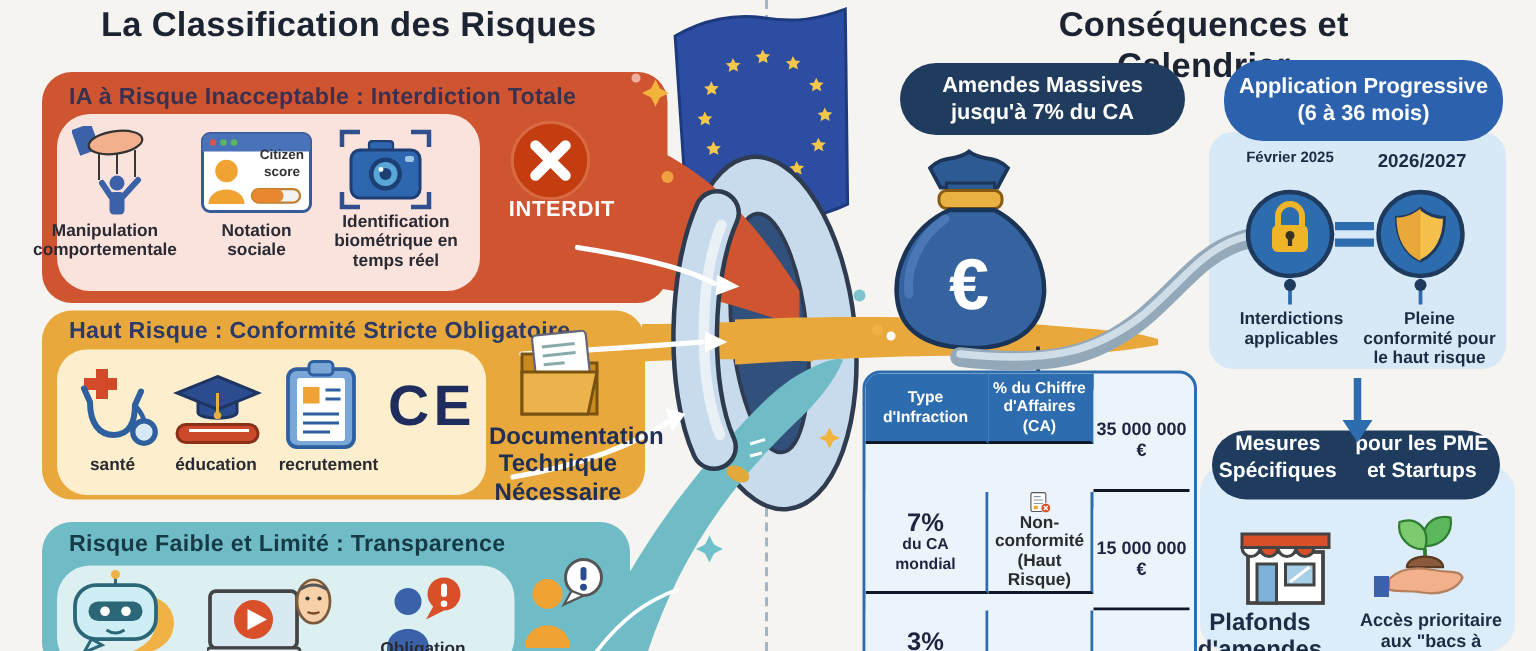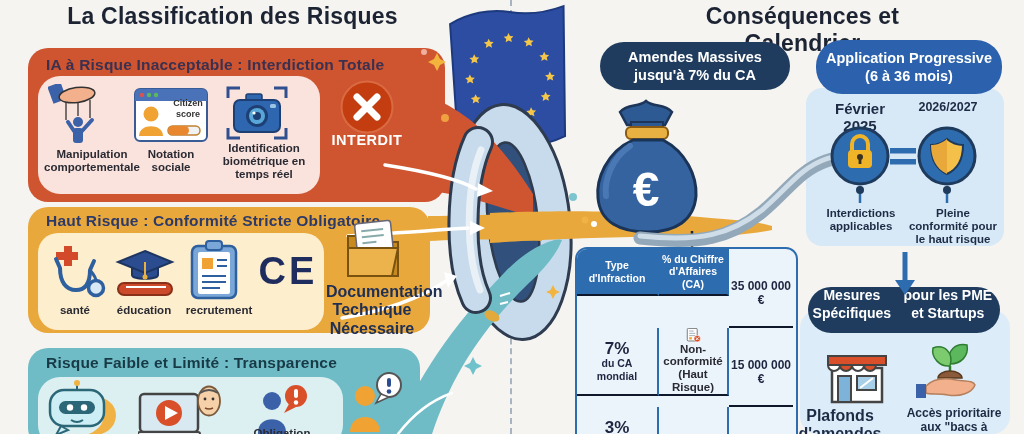--- a/index.html
+++ b/index.html
@@ -114,21 +114,21 @@
   <div class="abs panel" style="left:38px;top:76px;width:282px;height:118px;background:#fbe3dd;border-radius:22px;z-index:2;"></div>
 
   <svg class="abs" width="56" height="62" viewBox="0 0 56 62" style="left:48px;top:84px;z-index:3;">
     <rect x="2" y="0" width="14" height="18" fill="#3b62a8" transform="rotate(-20 9 9)"></rect>
     <ellipse cx="29" cy="11" rx="18" ry="7.5" fill="#f2b08c" stroke="#333" stroke-width="1.5" transform="rotate(-8 29 11)"></ellipse>
     <path d="M18 18 V36 M30 18 V32 M42 16 V34" stroke="#333" stroke-width="1.3"></path>
     <circle cx="30" cy="38" r="5" fill="#3b62a8"></circle>
     <rect x="25" y="44" width="10" height="15" rx="3" fill="#3b62a8"></rect>
     <path d="M20 38 L26 47 M44 36 L34 47" stroke="#3b62a8" stroke-width="4" stroke-linecap="round"></path>
   </svg>
-  <div class="abs lbl ctr" style="left:36px;top:148px;width:112px;z-index:3;text-align:center;">
+  <div class="abs lbl ctr" style="left:14px;top:148px;width:112px;z-index:3;text-align:center;">
     <span>Manipulation</span><br><span>comportementale</span>
   </div>
 
   <svg class="abs" width="74" height="54" viewBox="0 0 74 54" style="left:134px;top:88px;z-index:3;">
     <rect x="1" y="1" width="72" height="52" rx="5" fill="#fff" stroke="#3a5c96" stroke-width="2"></rect>
     <path d="M1 6 a5 5 0 0 1 5 -5 h62 a5 5 0 0 1 5 5 v7 H1 Z" fill="#4a72b8"></path>
     <circle cx="8" cy="7" r="2.2" fill="#d9534f"></circle>
       <circle cx="15" cy="7" r="2.2" fill="#5cb85c"></circle>
       <circle cx="22" cy="7" r="2.2" fill="#5cb85c"></circle>
     <circle cx="17" cy="26" r="7.5" fill="#f0a232"></circle>
@@ -154,21 +154,21 @@
     <rect x="44" y="20" width="6" height="4" rx="1.5" fill="#9cc4e4"></rect>
   </svg>
   <div class="abs lbl ctr" style="left:212px;top:142px;width:104px;z-index:3;">
     <span>Identification</span><br><span>biométrique en</span><br><span>temps réel</span>
   </div>
 
   <svg class="abs" width="54" height="54" viewBox="0 0 54 54" style="left:340px;top:80px;z-index:3;">
     <circle cx="27" cy="27" r="25.5" fill="#c33d10" stroke="#da6a42" stroke-width="2"></circle>
     <path d="M17 17 L37 37 M37 17 L17 37" stroke="#fff" stroke-width="7" stroke-linecap="round"></path>
   </svg>
-  <div class="abs ctr" style="left:324px;top:132px;width:86px;color:#fff;font-weight:800;font-size:14.5px;letter-spacing:.5px;z-index:3;">INTERDIT</div>
+  <div class="abs ctr" style="left:324px;top:132px;width:86px;color:#fff;font-weight:800;font-size:14.5px;letter-spacing:.5px;z-index:3;text-align:right;">INTERDIT</div>
 
   <div class="abs hdr" style="left:46px;top:212px;color:#2d3a68;z-index:2;">Haut Risque : Conformité Stricte Obligatoire</div>
   <div class="abs panel" style="left:38px;top:233px;width:286px;height:97px;background:#fdeecd;border-radius:20px;z-index:2;"></div>
 
   <svg class="abs" width="60" height="60" viewBox="0 0 60 60" style="left:46px;top:240px;z-index:3;">
     <path d="M8 8 h8 v-6 h8 v6 h6 v8 h-6 v6 h-8 v-6 h-8 Z" transform="translate(2,4)" fill="#d24a2a"></path>
     <path d="M14 28 C14 42 20 50 30 50 C40 50 44 42 44 30" fill="none" stroke="#2e5f9e" stroke-width="4"></path>
     <path d="M14 28 L10 19 M44 30 L48 21" stroke="#2e5f9e" stroke-width="4" stroke-linecap="round"></path>
     <circle cx="50" cy="48" r="7.5" fill="#d8e8f4" stroke="#2e5f9e" stroke-width="3.5"></circle>
     <path d="M44 30 C49 36 50 40 50 41" fill="none" stroke="#2e5f9e" stroke-width="3"></path>
@@ -299,21 +299,21 @@
     <div class="tc td" style="height:40px;"></div>
     <div class="tc td" style="height:40px;"></div>
     <div class="tc td" style="height:40px;"></div>
   </div>
 
   <div class="abs panel" style="left:806px;top:88px;width:198px;height:158px;background:#d7e8f6;border-radius:16px;z-index:2;"></div>
   <div class="abs pill" style="left:816px;top:40px;width:186px;height:54px;background:#2c62ad;font-size:14.5px;display:flex;flex-direction:column;justify-content:center;z-index:2;">
     <span>Application Progressive</span>
       <span>(6 à 36 mois)</span>
   </div>
-  <div class="abs ctr" style="left:818px;top:100px;width:84px;font-size:15px;font-weight:800;color:#1d2b45;z-index:2;">Février 2025</div>
+  <div class="abs ctr" style="left:818px;top:100px;width:84px;font-size:10px;font-weight:800;color:#1d2b45;z-index:2;">Février 2025</div>
   <div class="abs ctr" style="left:910px;top:100px;width:76px;font-size:12.5px;font-weight:800;color:#1d2b45;z-index:2;">2026/2027</div>
   <div class="abs ctr" style="left:818px;top:207px;width:86px;font-size:11.5px;font-weight:800;color:#1d2b45;line-height:1.15;z-index:2;">
     <span>Interdictions</span><br><span>applicables</span>
   </div>
   <div class="abs ctr" style="left:906px;top:207px;width:94px;font-size:11.5px;font-weight:800;color:#1d2b45;line-height:1.15;z-index:2;">
     <span>Pleine</span><br><span>conformité pour</span><br><span>le haut risque</span>
   </div>
 
   <div class="abs panel" style="left:800px;top:310px;width:210px;height:124px;background:#dcecf8;border-radius:18px;z-index:2;"></div>
   <div class="abs pill" style="left:808px;top:287px;width:192px;height:46px;background:#1f3c5e;font-size:14px;display:flex;flex-direction:row;justify-content:center;z-index:2;">

